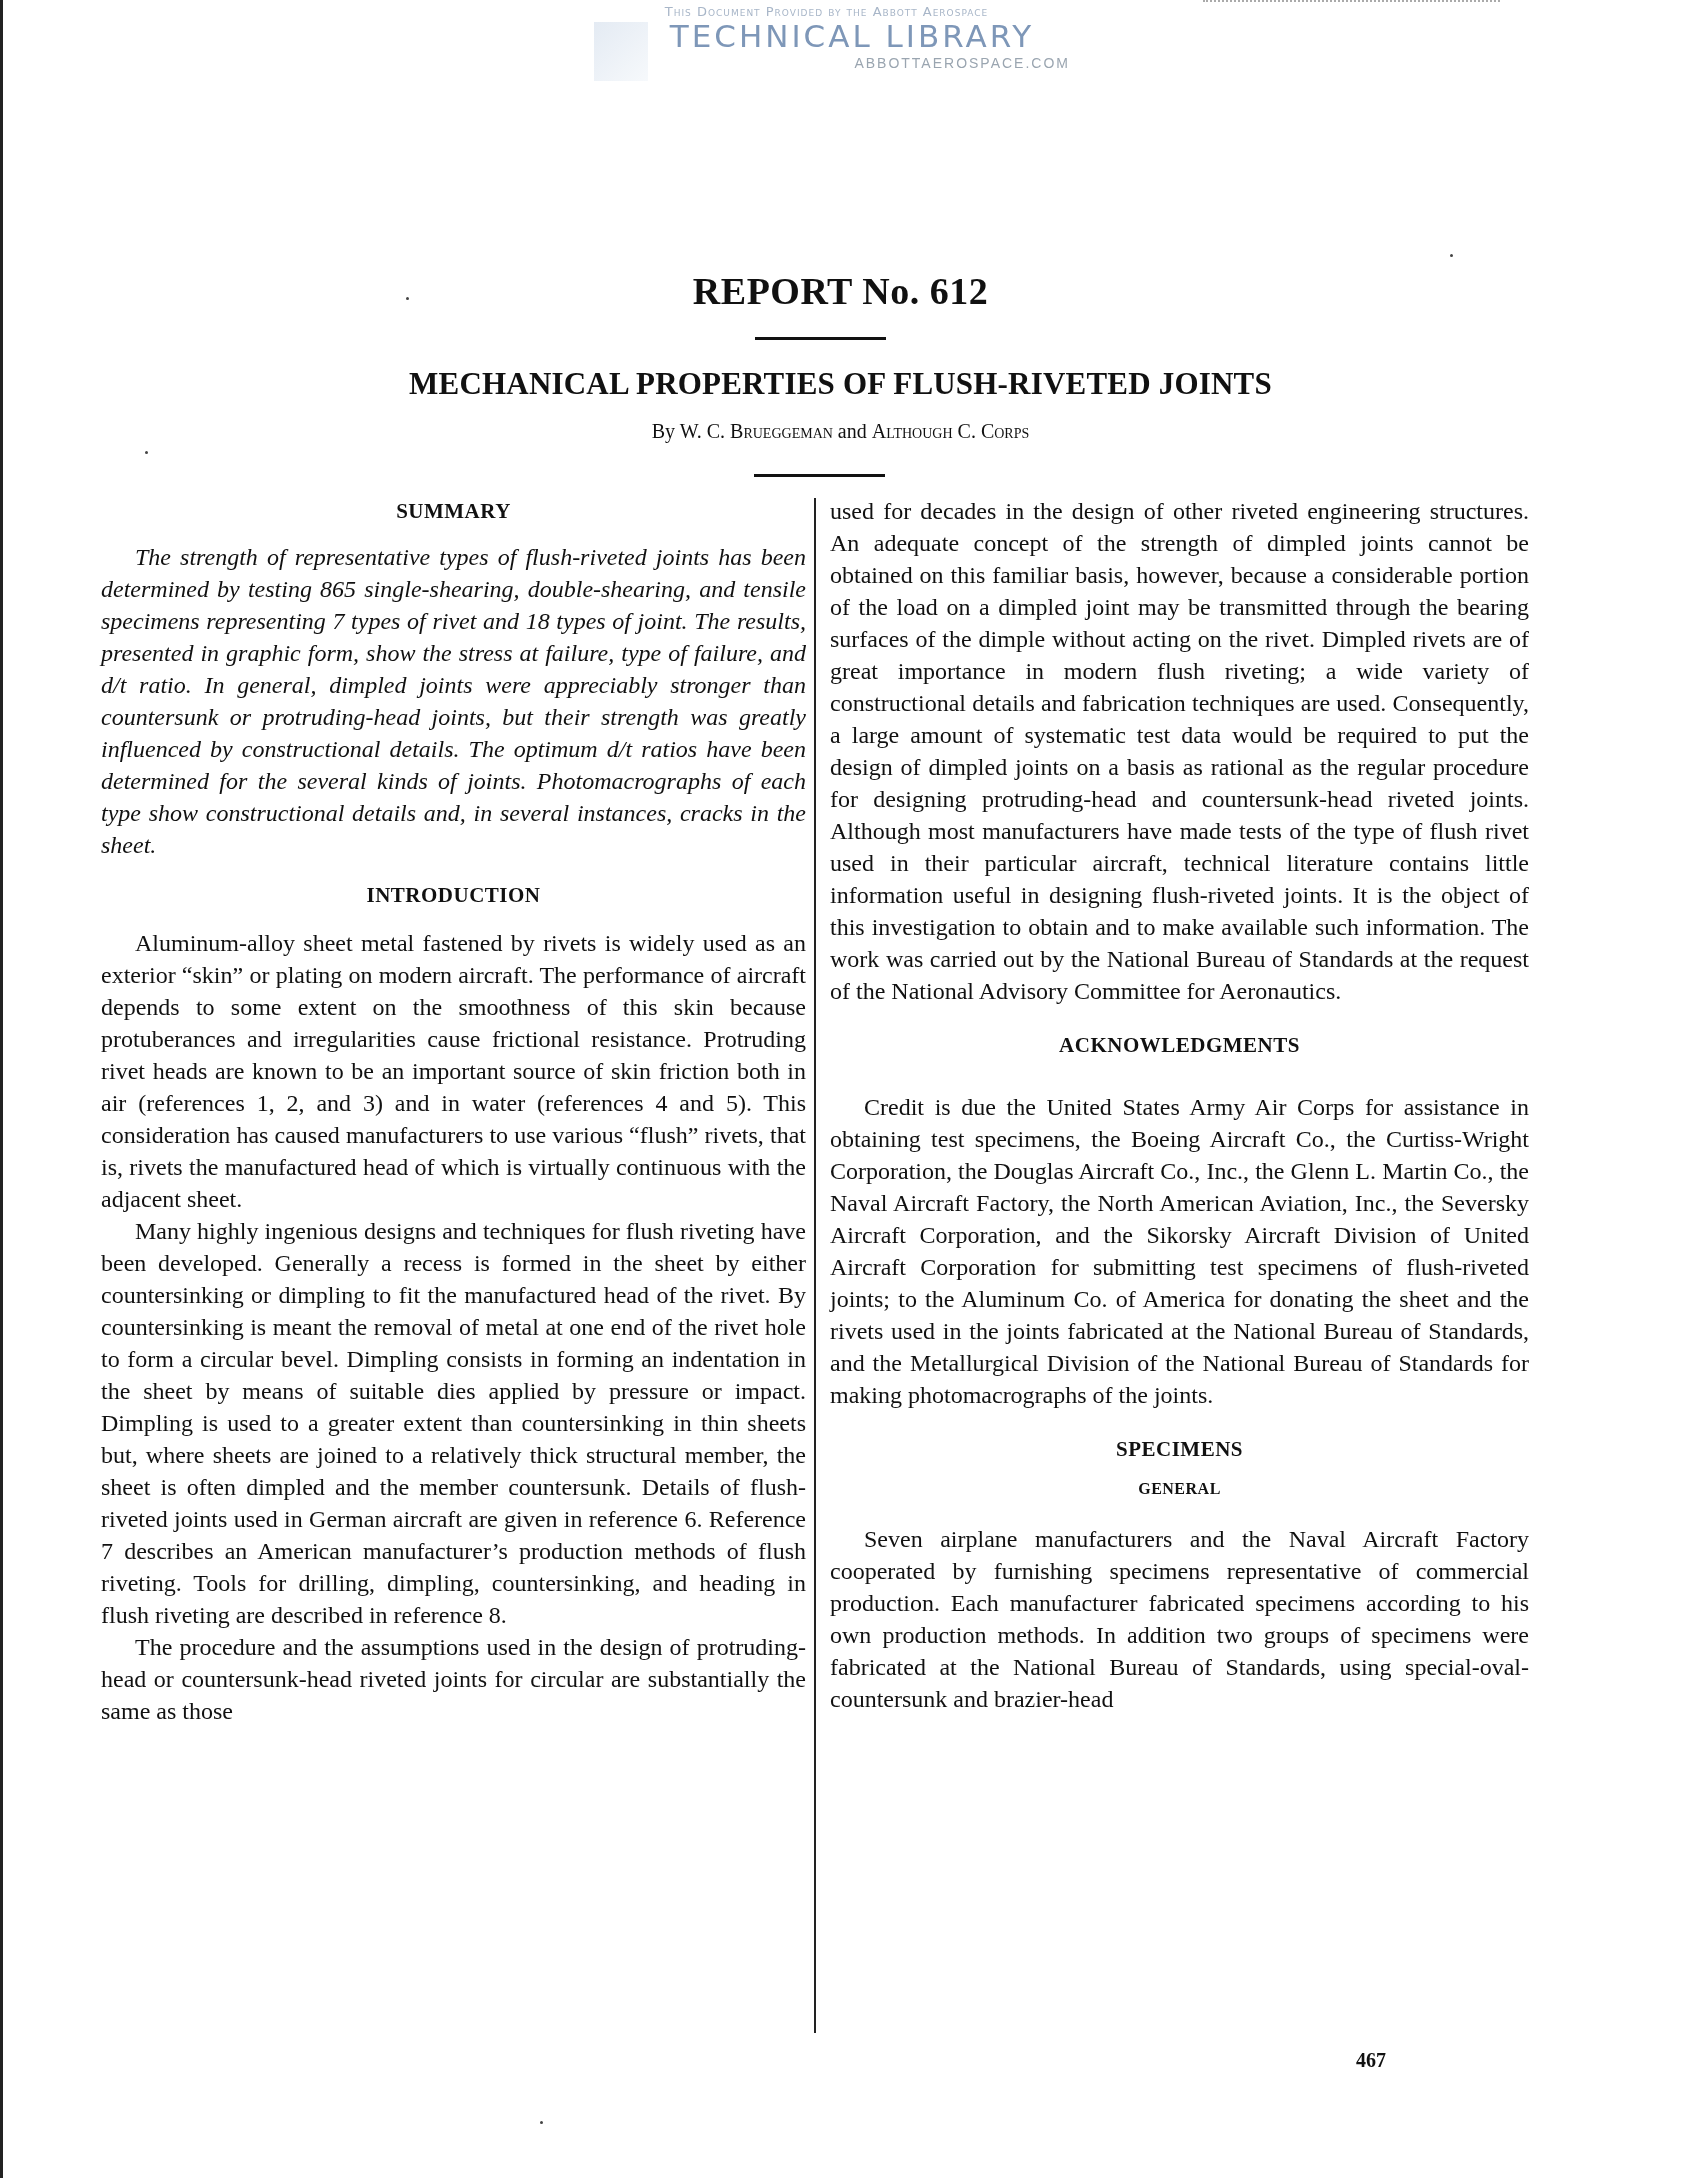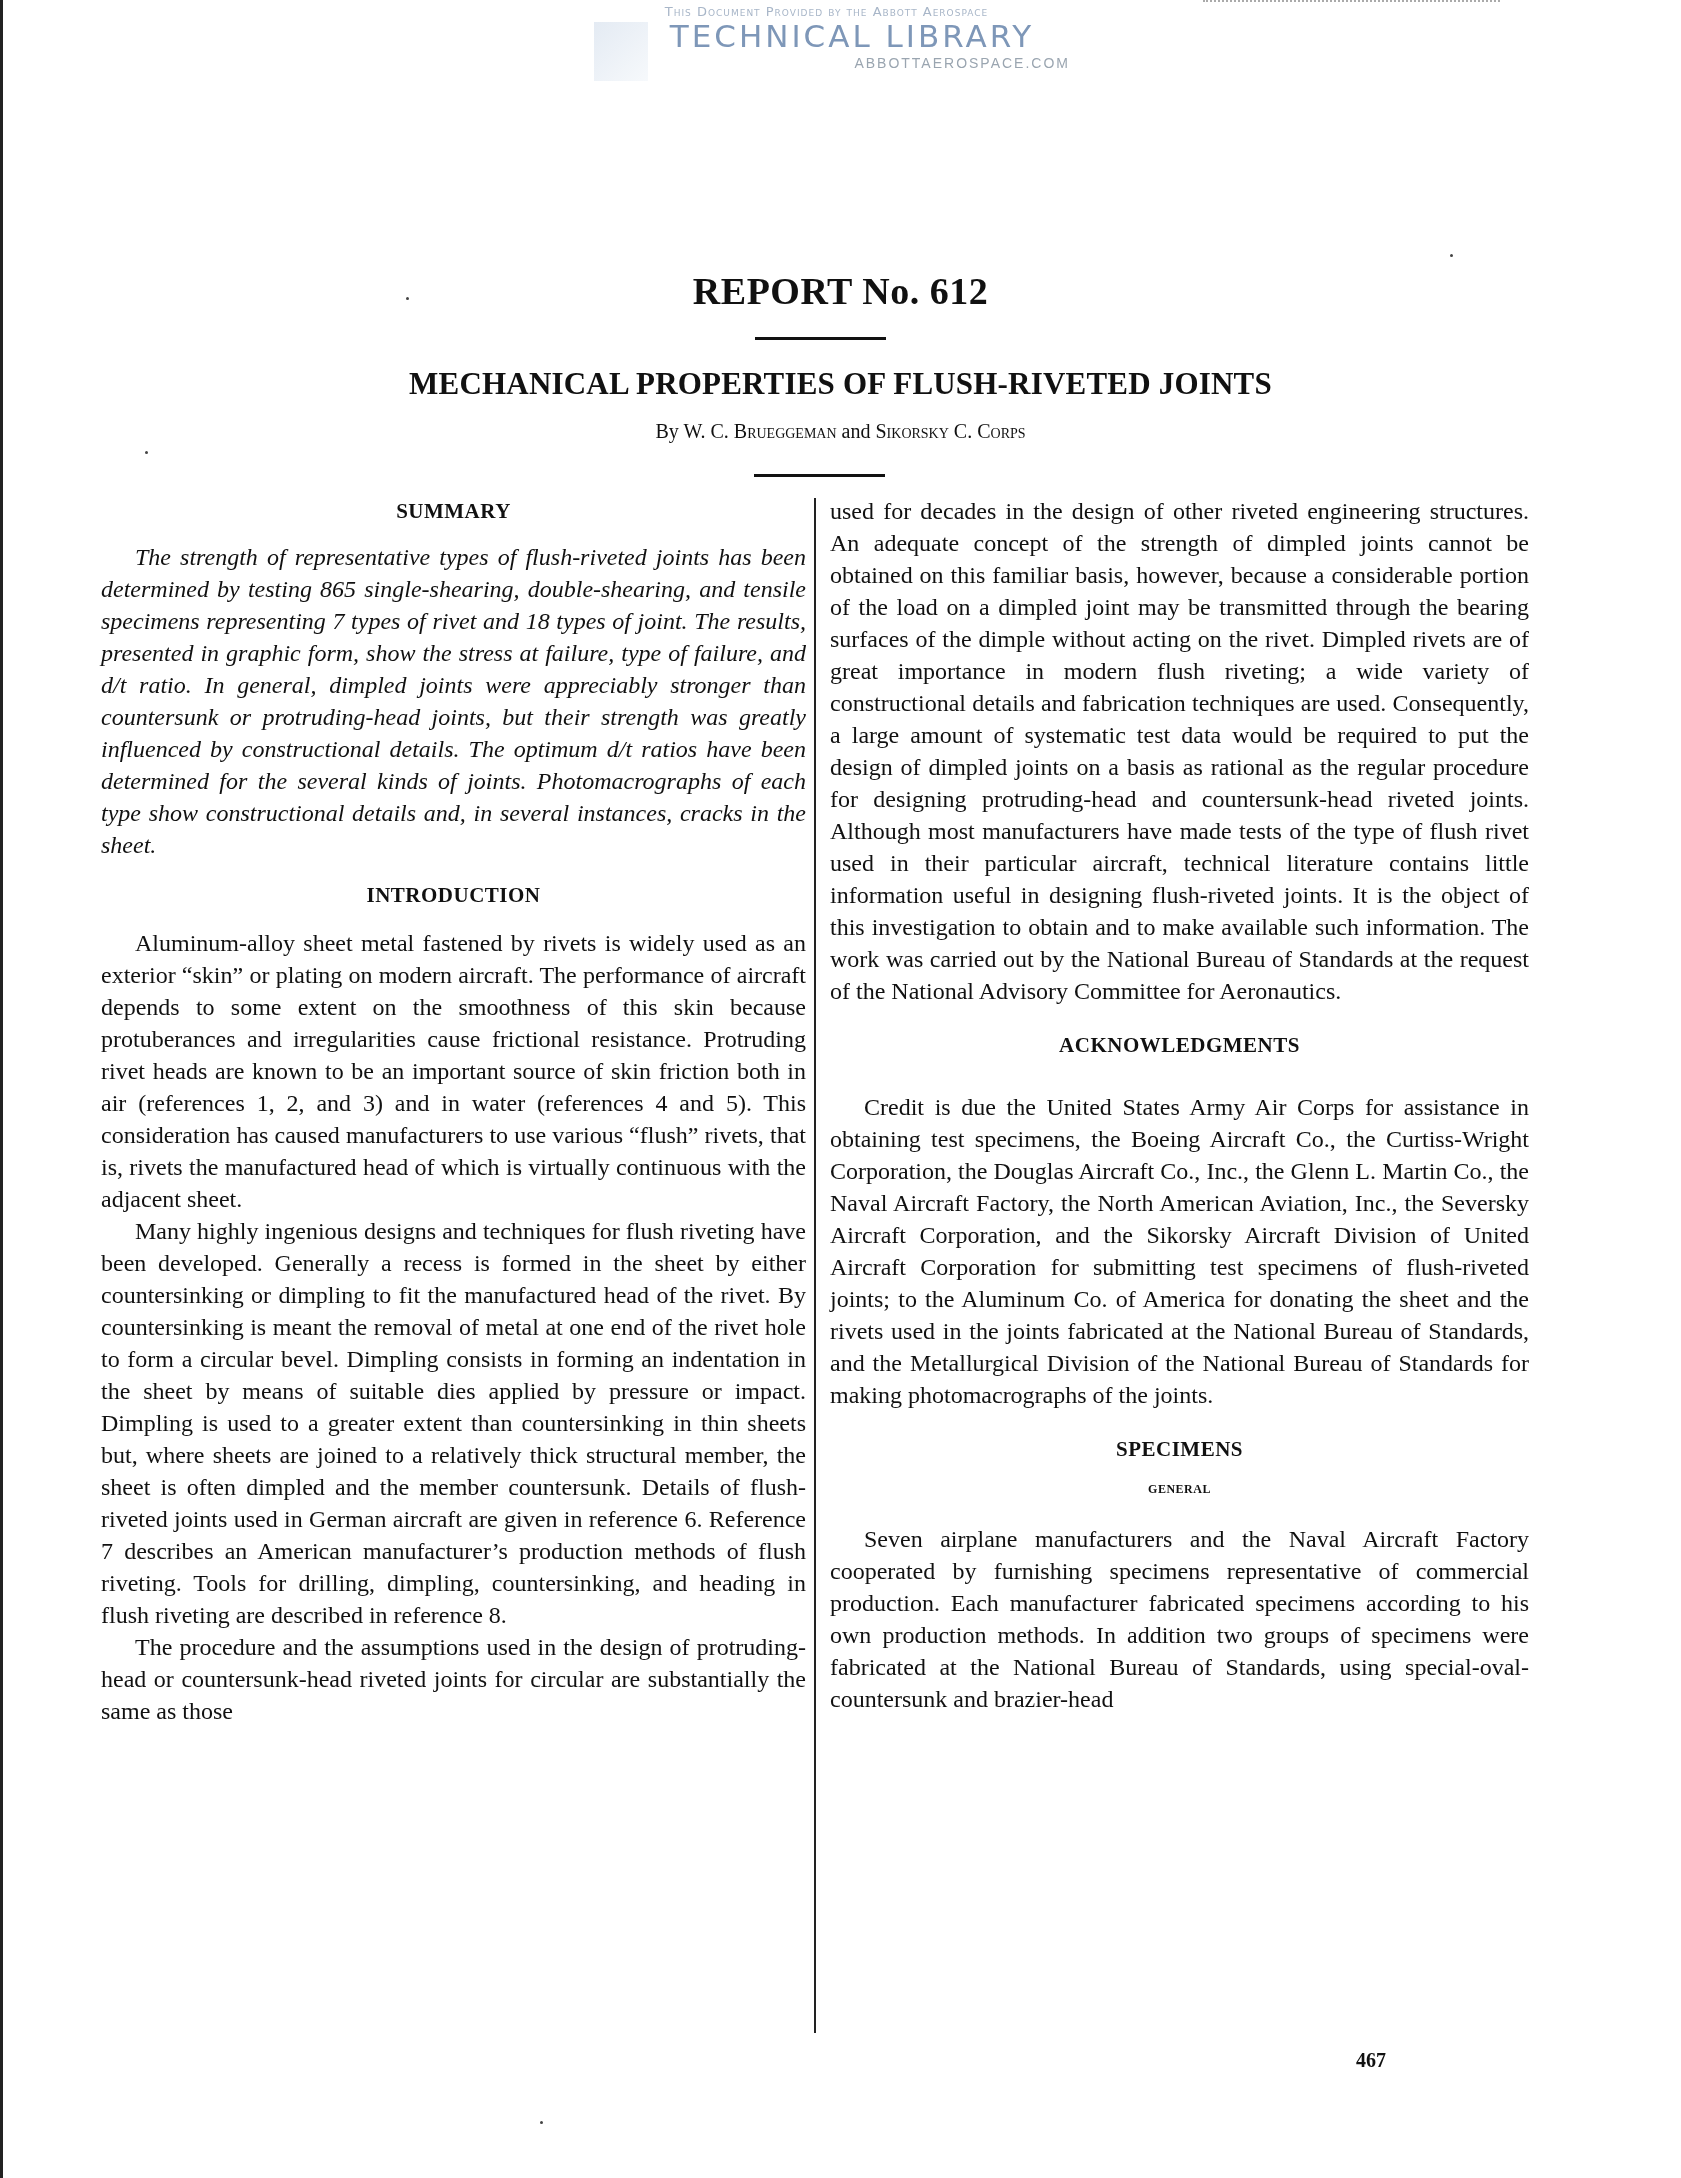--- a/index.html
+++ b/index.html
@@ -20,21 +20,21 @@
   .title { position: absolute; left: 0; top: 366px; width: 1681px; text-align: center; font-size: 31px; font-weight: bold; letter-spacing: 0.2px; }
   .byline { position: absolute; left: 0; top: 420px; width: 1681px; text-align: center; font-size: 20px; }
   .byline .sc { font-variant: small-caps; }
 
   .col { position: absolute; top: 495px; width: 705px; font-size: 24px; line-height: 32px; text-align: justify; hyphens: manual; }
   .col-left { left: 101px; }
   .col-right { left: 830px; width: 699px; }
   .col-divider { position: absolute; left: 814px; top: 498px; width: 2px; height: 1535px; background: #222; }
 
   .section-head { text-align: center; font-weight: bold; font-size: 21px; letter-spacing: 0.5px; margin: 0; }
-  .sub-head { text-align: center; font-weight: bold; font-size: 12px; letter-spacing: 0.5px; margin: 0; }
+  .sub-head { text-align: center; font-weight: bold; font-size: 16px; letter-spacing: 0.5px; margin: 0; }
   p { margin: 0; text-indent: 34px; }
   p.noindent { text-indent: 0; }
   .summary { font-style: italic; }
 
   .page-number { position: absolute; left: 1356px; top: 2049px; font-size: 20px; font-weight: bold; }
   .speck { position: absolute; width: 3px; height: 3px; background: #444; border-radius: 50%; }
 </style>
 </head>
 <body>
 
@@ -49,21 +49,21 @@
 </div>
 
 <div class="report-no">REPORT No. 612</div>
 <div class="rule rule1"></div>
 <div class="title">MECHANICAL PROPERTIES OF FLUSH-RIVETED JOINTS</div>
 <div class="byline">
   <span>By</span>
   <span>W. C.</span>
   <span class="sc">Brueggeman</span>
   <span>and</span>
-  <span class="sc">Sikorsky</span>
+  <span class="sc">Although</span>
   <span>C.</span>
   <span class="sc">Corps</span>
 </div>
 <div class="rule rule2"></div>
 
 <div class="col col-left">
   <h3 class="section-head" style="margin-top:0; margin-bottom:14px;">SUMMARY</h3>
   <p class="summary">The strength of representative types of flush-riveted joints has been determined by testing 865 single-shearing, double-shearing, and tensile specimens representing 7 types of rivet and 18 types of joint. The results, presented in graphic form, show the stress at failure, type of failure, and d/t ratio. In general, dimpled joints were appreciably stronger than countersunk or protruding-head joints, but their strength was greatly influenced by constructional details. The optimum d/t ratios have been determined for the several kinds of joints. Photomacrographs of each type show constructional details and, in several instances, cracks in the sheet.</p>
   <h3 class="section-head" style="margin-top:18px; margin-bottom:16px;">INTRODUCTION</h3>
   <p>Aluminum-alloy sheet metal fastened by rivets is widely used as an exterior “skin” or plating on modern aircraft. The performance of aircraft depends to some extent on the smoothness of this skin because protuberances and irregularities cause frictional resistance. Protruding rivet heads are known to be an important source of skin friction both in air (references 1, 2, and 3) and in water (references 4 and 5). This consideration has caused manufacturers to use various “flush” rivets, that is, rivets the manufactured head of which is virtually continuous with the adjacent sheet.</p>

